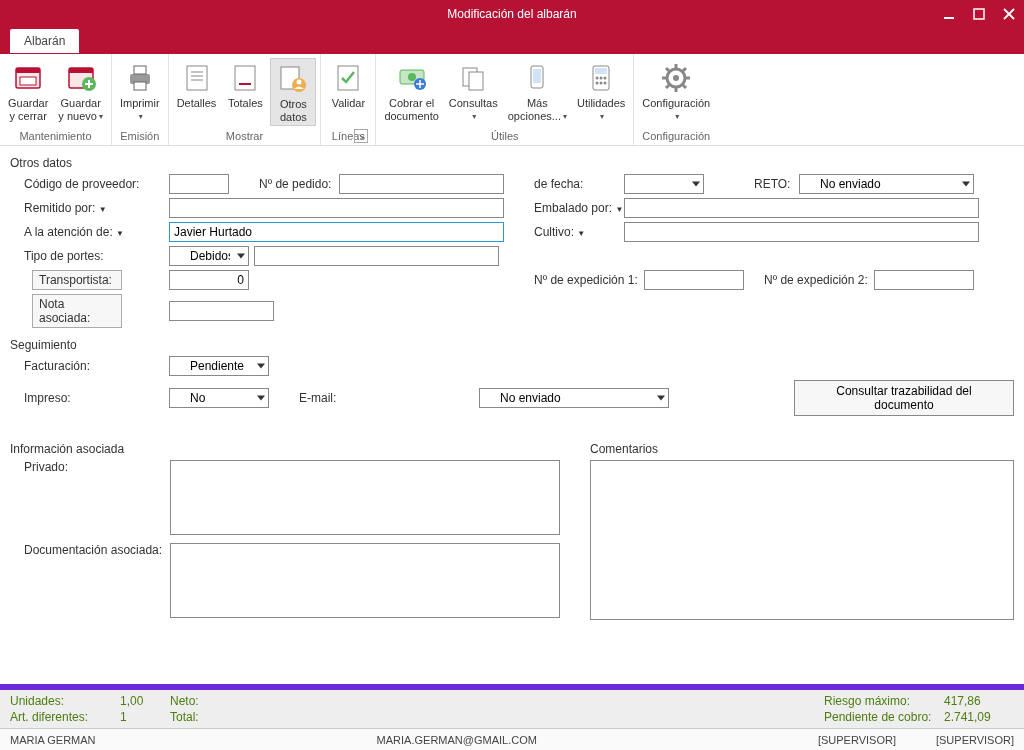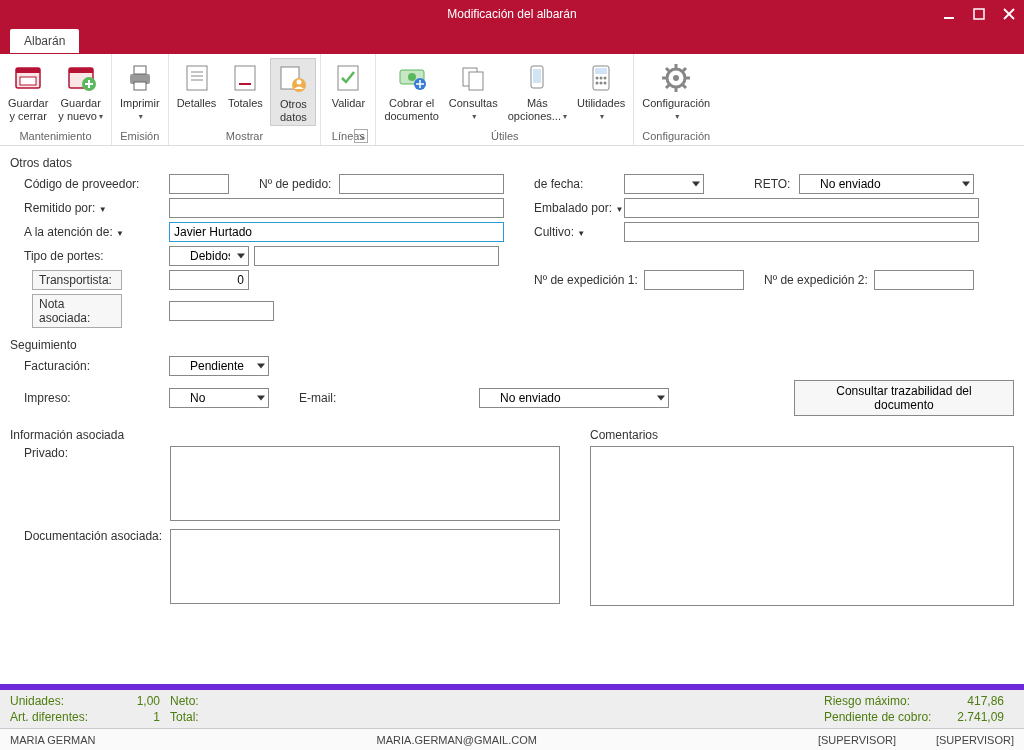--- a/index.html
+++ b/index.html
@@ -38,21 +38,21 @@
   .input { border:1px solid #888; height:20px; padding:1px 4px; font-size:12px; background:#fff; }
   .select { border:1px solid #888; height:20px; font-size:12px; background:#fff; padding:1px 18px 1px 20px; position:relative; appearance:none; }
   .select-wrap { position:relative; display:inline-block; }
   .select-wrap::after { content:""; position:absolute; right:4px; top:50%; transform:translateY(-50%); border-left:4px solid transparent; border-right:4px solid transparent; border-top:5px solid #333; pointer-events:none; }
   .textarea { border:1px solid #888; font-size:12px; padding:2px 4px; resize:none; background:#fff; }
   .btn-flat { border:1px solid #888; background:#f7f7f7; padding:3px 16px; font-size:12px; cursor:pointer; }
   .highlight-field { border:1px solid #2a99d6; background:#fff; }
 
   
   .summary { background:#eee; border-top:6px solid #6d28d9; padding:4px 10px; display:grid; grid-template-columns:110px 50px 80px auto 120px 70px; row-gap:2px; font-size:12px; color:#4d7c0f; }
-  .summary .val { text-align:right; padding-right:10px; }
+  .summary .val { padding-right:2px; }
 
   
   .statusbar { border-top:1px solid #ccc; background:#fafafa; height:22px; display:flex; align-items:center; font-size:11px; color:#444; padding:0 10px; justify-content: space-between; }
   .statusbar .status-seg { display:flex; gap:40px; }
   .indent { padding-left:14px; }
   .tri { font-size:8px; }
   svg { display:block }
 </style>
 </head>
 <body>
@@ -338,21 +338,21 @@
       <span class="lbl" style="width:145px">Impreso:</span>
       <span class="select-wrap"><input class="select" style="width: 100px;" value="No"></span>
       <span style="width:30px"></span>
       <span class="lbl" style="width:180px">E-mail:</span>
       <span class="select-wrap"><input class="select" style="width: 190px;" value="No enviado"></span>
       <span style="flex:1"></span>
       <button class="btn-flat" style="width:220px">Consultar trazabilidad del documento</button>
     </div>
   </div>
 
-  <div style="display:flex; gap:20px; margin-top:4px; flex:1; min-height:0;">
+  <div style="display:flex; gap:20px; margin-top:18px; flex:1; min-height:0;">
     <div style="width:560px; display:flex; flex-direction:column;">
       <div class="section-hdr">Información asociada</div>
       <div class="row" style="align-items:flex-start;">
         <span class="lbl" style="width:160px; padding-left:14px">Privado:</span>
         <textarea class="textarea" style="width: 390px; height: 75px;"></textarea>
       </div>
       <div class="row" style="align-items:flex-start; margin-top:4px;">
         <span class="lbl" style="width:160px; padding-left:14px">Documentación asociada:</span>
         <textarea class="textarea" style="width: 390px; height: 75px;"></textarea>
       </div>

